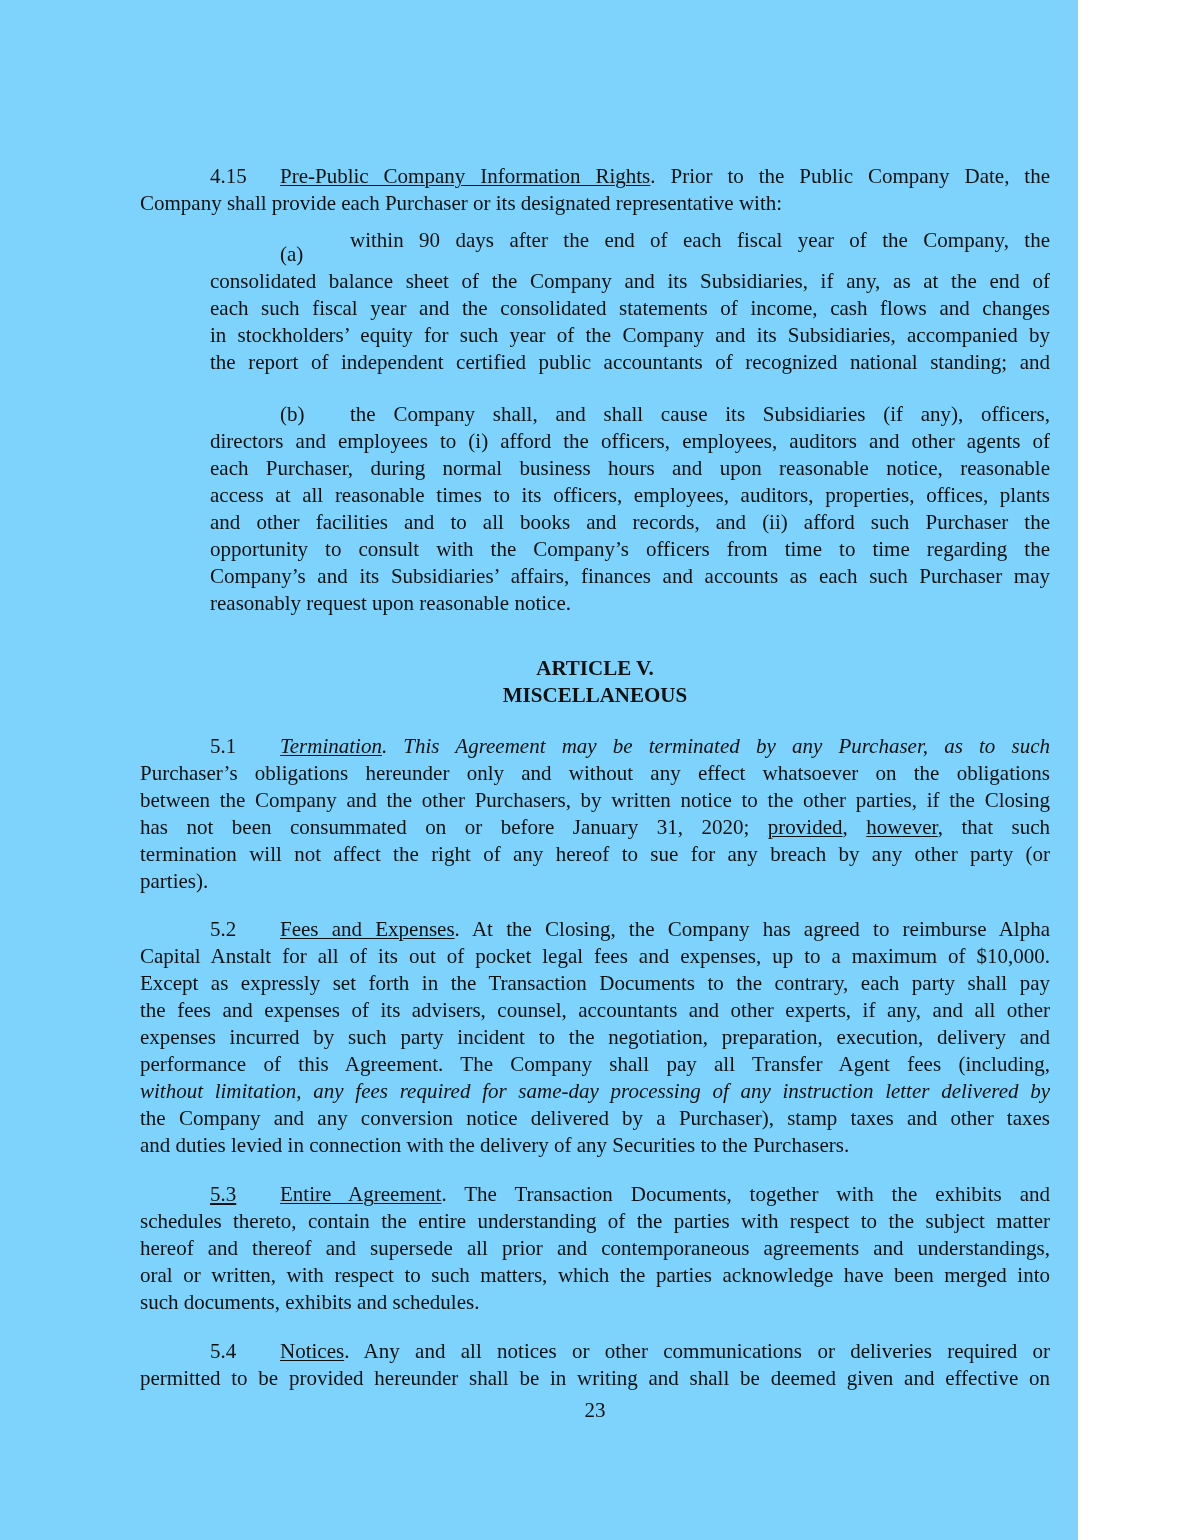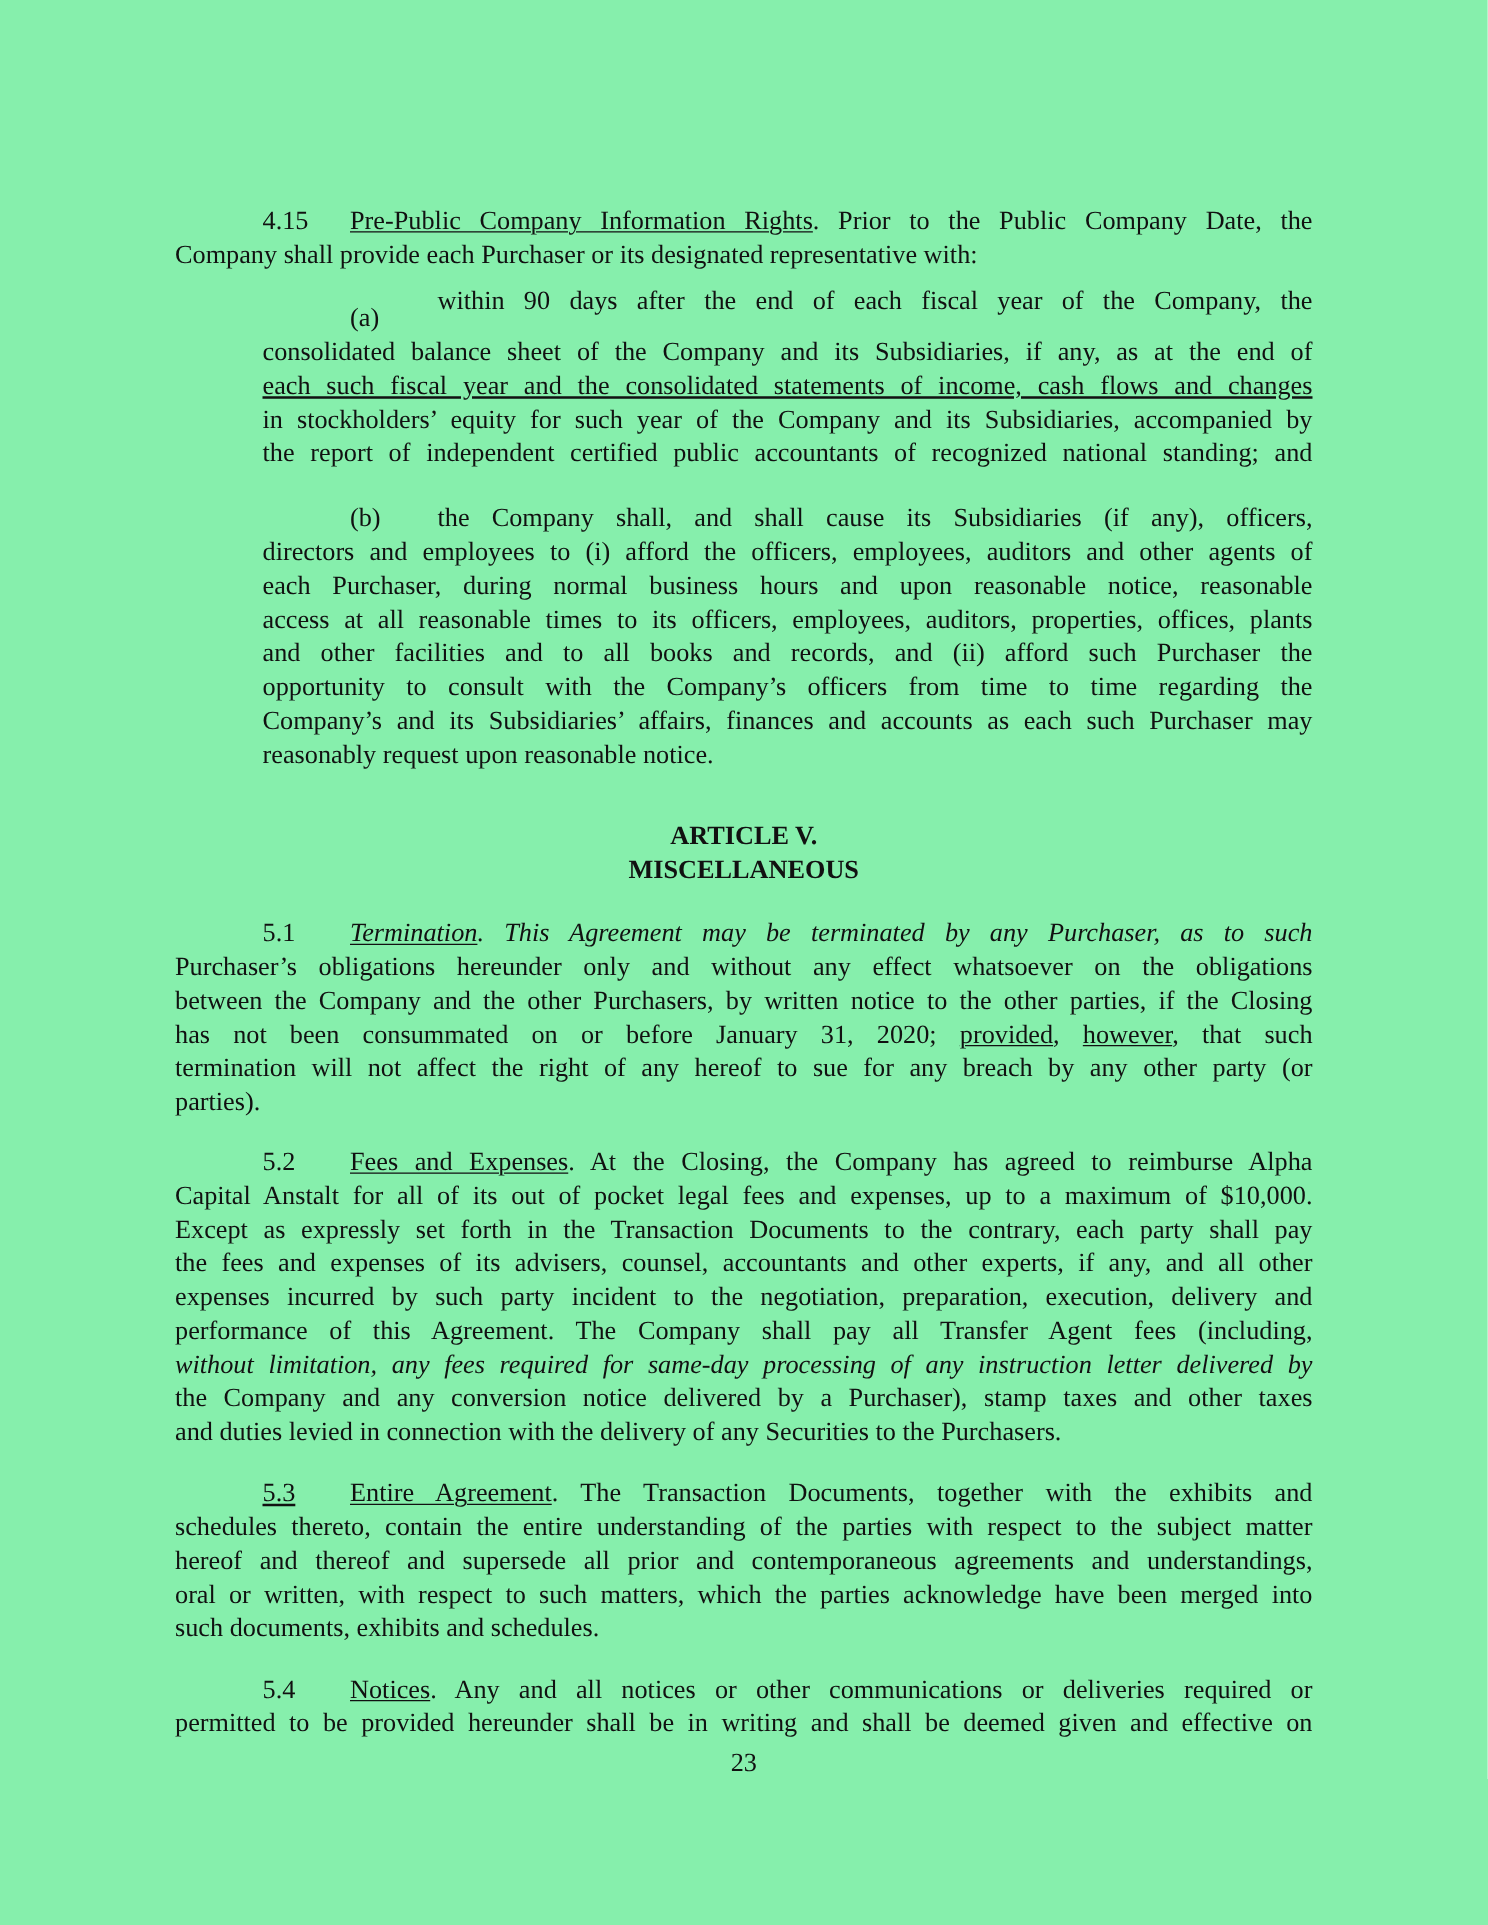--- a/index.html
+++ b/index.html
@@ -1,18 +1,18 @@
 <!DOCTYPE html>
 <html><head>
 <meta charset="utf-8">
 <style>
   html, body { margin: 0; padding: 0; background: #ffffff; }
   body { width: 1190px; height: 1540px; position: relative; overflow: hidden;
          font-family: "Liberation Serif", "DejaVu Serif", serif; color: #111111; }
-  .page { position: absolute; left: 0; top: 0; width: 1190px; height: 1540px; background: #86efac; }
+  .page { position: absolute; left: 0; top: 0; width: 1078px; height: 1540px; background: #7dd3fc; }
   .line { position: absolute; font-size: 21px; line-height: 27px; white-space: nowrap;
           text-align: justify; text-align-last: justify; }
   .full { left: 140px; width: 910px; }
   .ind { left: 210px; width: 840px; }
   .last { text-align-last: left; }
   .num { position: absolute; font-size: 21px; line-height: 27px; }
   .u { text-decoration: underline; text-underline-offset: 2px; text-decoration-thickness: 1px; }
   .heading { position: absolute; left: 140px; width: 910px; text-align: center;
              font-weight: bold; font-size: 21px; line-height: 27px; }
   .pagenum { position: absolute; left: 140px; width: 910px; text-align: center; font-size: 21px; line-height: 27px; }
@@ -24,21 +24,21 @@
 
   <div>
     <span class="num" style="left:210px; top:163px;">4.15</span>
     <div class="line" style="left:280px; width:770px; top:163px;"><span class="u">Pre-Public Company Information Rights</span><span>.  Prior to the Public Company Date, the</span></div>
     <div class="line full last" style="top:190px;">Company shall provide each Purchaser or its designated representative with:</div>
 
     <div>
       <span class="num" style="left:280px; top:241px;">(a)</span>
       <div class="line" style="left:350px; width:700px; top:227px;">within 90 days after the end of each fiscal year of the Company, the</div>
       <div class="line ind" style="top:268px;">consolidated balance sheet of the Company and its Subsidiaries, if any, as at the end of</div>
-      <div class="line ind" style="top:295px;text-decoration:underline;">each such fiscal year and the consolidated statements of income, cash flows and changes</div>
+      <div class="line ind" style="top:295px;">each such fiscal year and the consolidated statements of income, cash flows and changes</div>
       <div class="line ind" style="top:322px;">in stockholders’ equity for such year of the Company and its Subsidiaries, accompanied by</div>
       <div class="line ind" style="top:349px;">the report of independent certified public accountants of recognized national standing; and</div>
     </div>
 
     <div>
       <span class="num" style="left:280px; top:401px;">(b)</span>
       <div class="line" style="left:350px; width:700px; top:401px;">the Company shall, and shall cause its Subsidiaries (if any), officers,</div>
       <div class="line ind" style="top:428px;">directors and employees to (i) afford the officers, employees, auditors and other agents of</div>
       <div class="line ind" style="top:455px;">each Purchaser, during normal business hours and upon reasonable notice, reasonable</div>
       <div class="line ind" style="top:482px;">access at all reasonable times to its officers, employees, auditors, properties, offices, plants</div>

